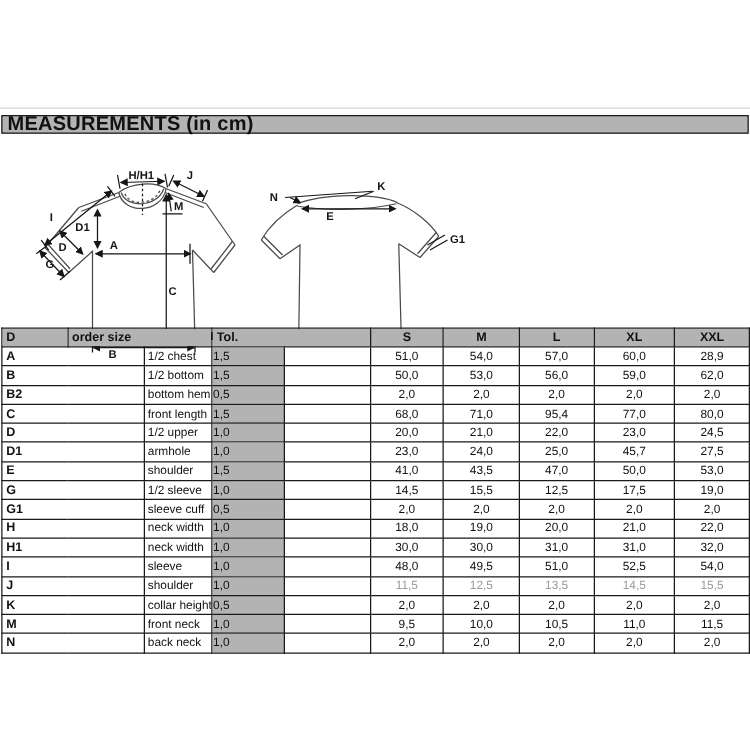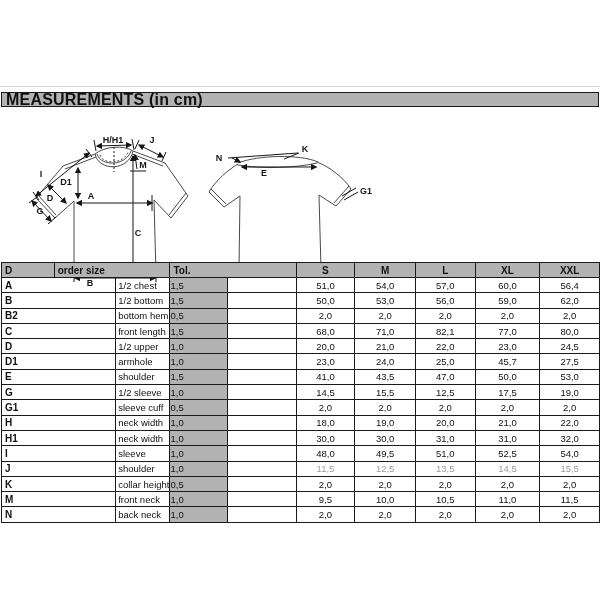--- a/index.html
+++ b/index.html
@@ -170,21 +170,21 @@
     <tbody id="rows">
         <tr>
           <td colspan="2" class="letter">A</td>
           <td class="desc">1/2 chest</td>
           <td class="tol">1,5</td>
           <td class="gap"></td>
           <td class="val">51,0</td>
           <td class="val">54,0</td>
           <td class="val">57,0</td>
           <td class="val">60,0</td>
-          <td class="val">56,4</td>
+          <td class="val">28,9</td>
         </tr>
         <tr>
           <td colspan="2" class="letter">B</td>
           <td class="desc">1/2 bottom</td>
           <td class="tol">1,5</td>
           <td class="gap"></td>
           <td class="val">50,0</td>
           <td class="val">53,0</td>
           <td class="val">56,0</td>
           <td class="val">59,0</td>
@@ -201,21 +201,21 @@
           <td class="val">2,0</td>
           <td class="val">2,0</td>
         </tr>
         <tr>
           <td colspan="2" class="letter">C</td>
           <td class="desc">front length</td>
           <td class="tol">1,5</td>
           <td class="gap"></td>
           <td class="val">68,0</td>
           <td class="val">71,0</td>
-          <td class="val">82,1</td>
+          <td class="val">95,4</td>
           <td class="val">77,0</td>
           <td class="val">80,0</td>
         </tr>
         <tr>
           <td colspan="2" class="letter">D</td>
           <td class="desc">1/2 upper</td>
           <td class="tol">1,0</td>
           <td class="gap"></td>
           <td class="val">20,0</td>
           <td class="val">21,0</td>

